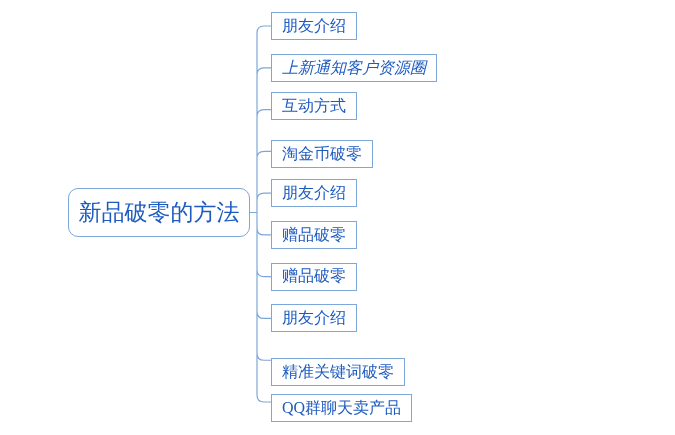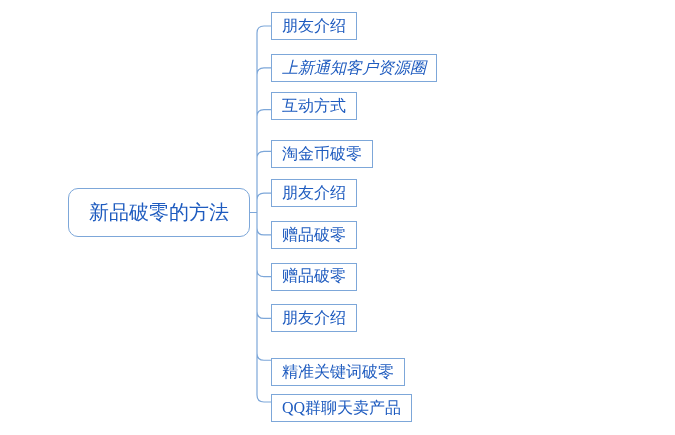--- a/index.html
+++ b/index.html
@@ -37,21 +37,21 @@
     position: absolute;
     left: 68px;
     top: 188px;
     width: 182px;
     height: 49px;
     box-sizing: border-box;
     border: 1.5px solid var(--line-color);
     border-radius: 10px;
     background: var(--bg-color);
     color: var(--text-color);
-    font-size: 20px;
+    font-size: 23px;
     display: flex;
     align-items: center;
     justify-content: center;
     white-space: nowrap;
     cursor: default;
   }
   .branch-node {
     position: absolute;
     left: 271px;
     height: 28px;

